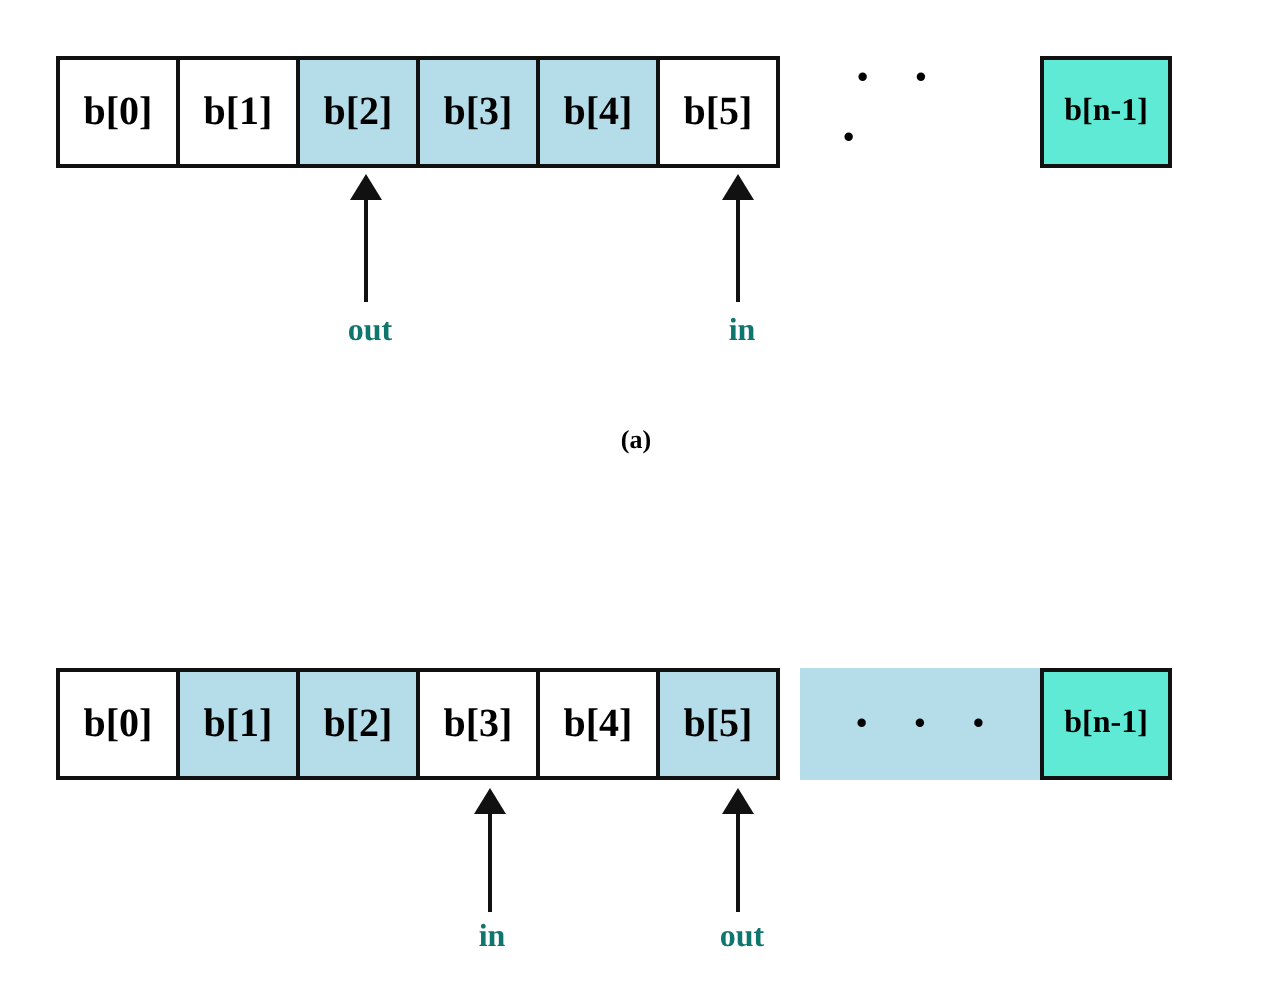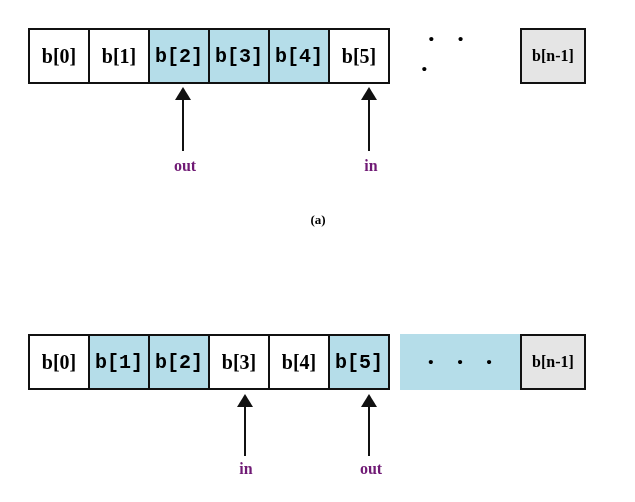--- a/index.html
+++ b/index.html
@@ -27,33 +27,33 @@
     margin-left: -2px;
     display: flex;
     align-items: center;
     justify-content: center;
     font-weight: bold;
     font-size: 20px;
     color: #000000;
     background: #ffffff;
   }
   .cell:first-child { margin-left: 0; }
-  .shaded { background: var(--occupied, #b5dde9); font-family: Liberation Mono, monospace; }
+  .shaded { background: var(--occupied, #b5dde9); }
   .endcell {
     position: absolute;
     width: 66px;
     height: 56px;
     box-sizing: border-box;
     border: 2px solid #111111;
     display: flex;
     align-items: center;
     justify-content: center;
     font-weight: bold;
     font-size: 16px;
-    background: #e5e5e5;
+    background: #5eead4;
   }
   .dots {
     position: absolute;
     display: flex;
     align-items: center;
     justify-content: center;
     font-weight: bold;
     font-size: 26px;
     letter-spacing: 7px;
     color: #000000;
@@ -82,21 +82,21 @@
   .arrow .shaft {
     width: 2px;
     flex: 1;
     background: #111111;
   }
   .ptr-label {
     position: absolute;
     transform: translateX(-50%);
     font-weight: bold;
     font-size: 16px;
-    color: #701a75;
+    color: #0f766e;
     white-space: nowrap;
   }
   .fig-caption {
     position: absolute;
     transform: translateX(-50%);
     font-weight: bold;
     font-size: 13px;
     color: #000000;
   }
 </style>

